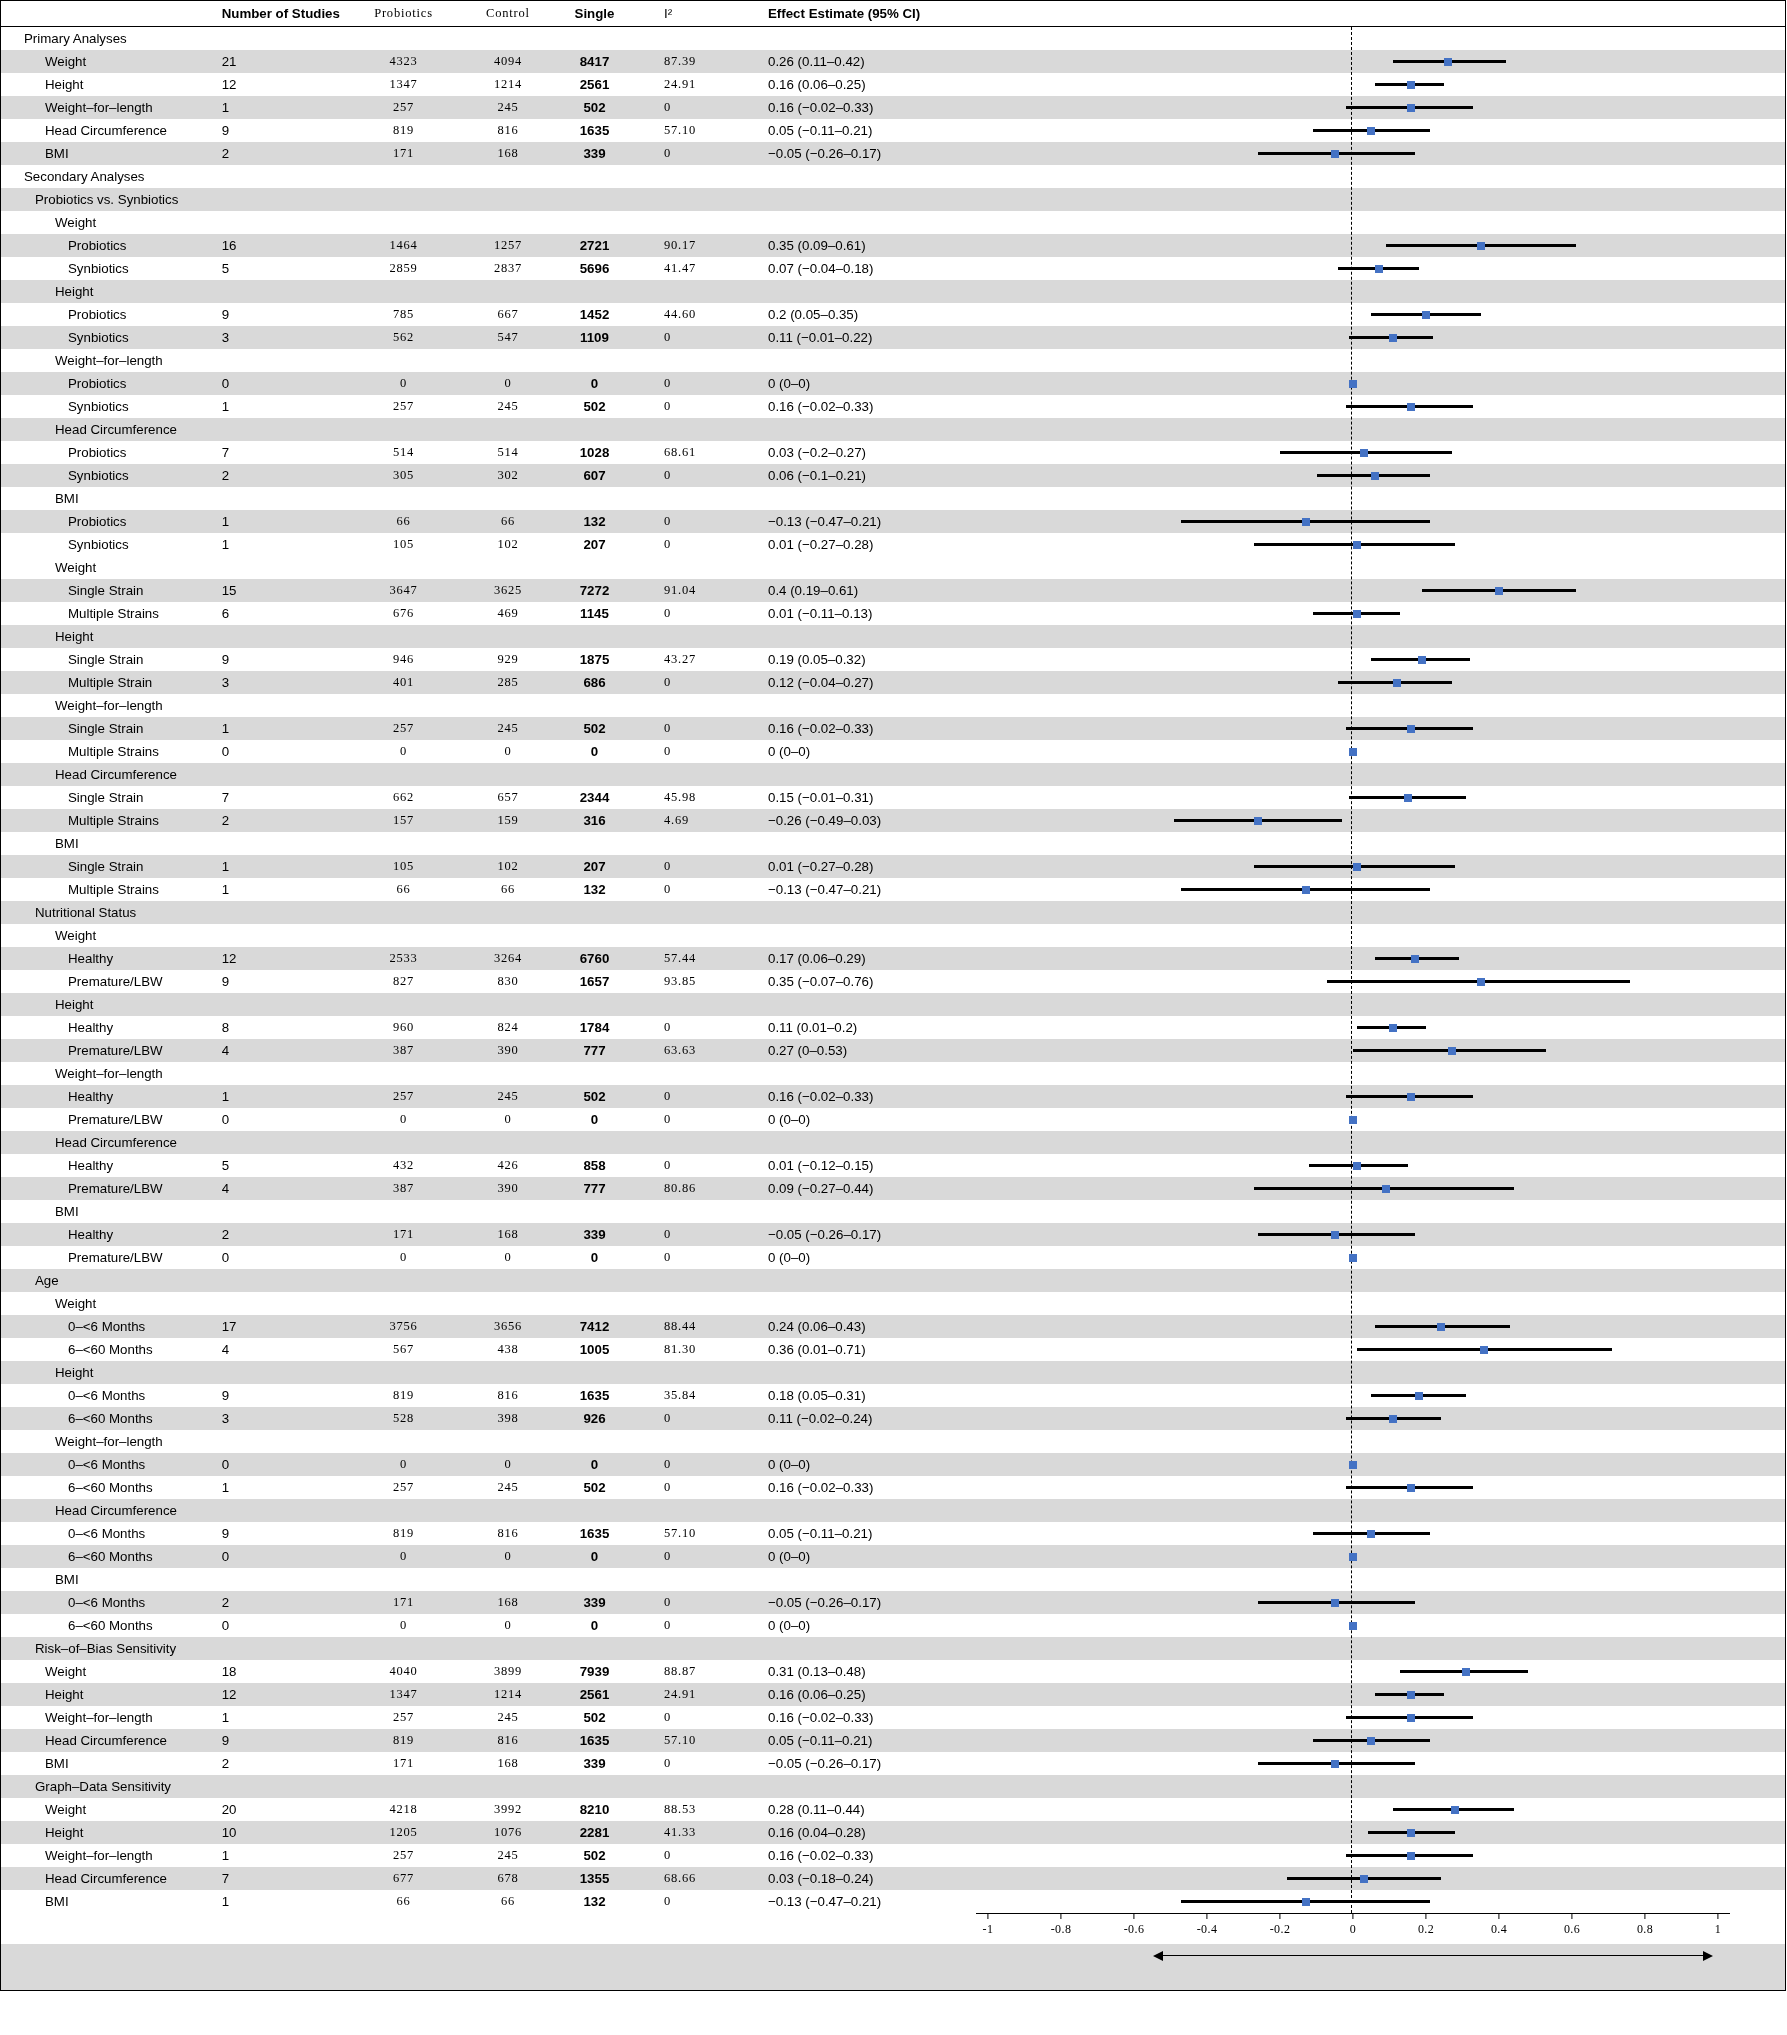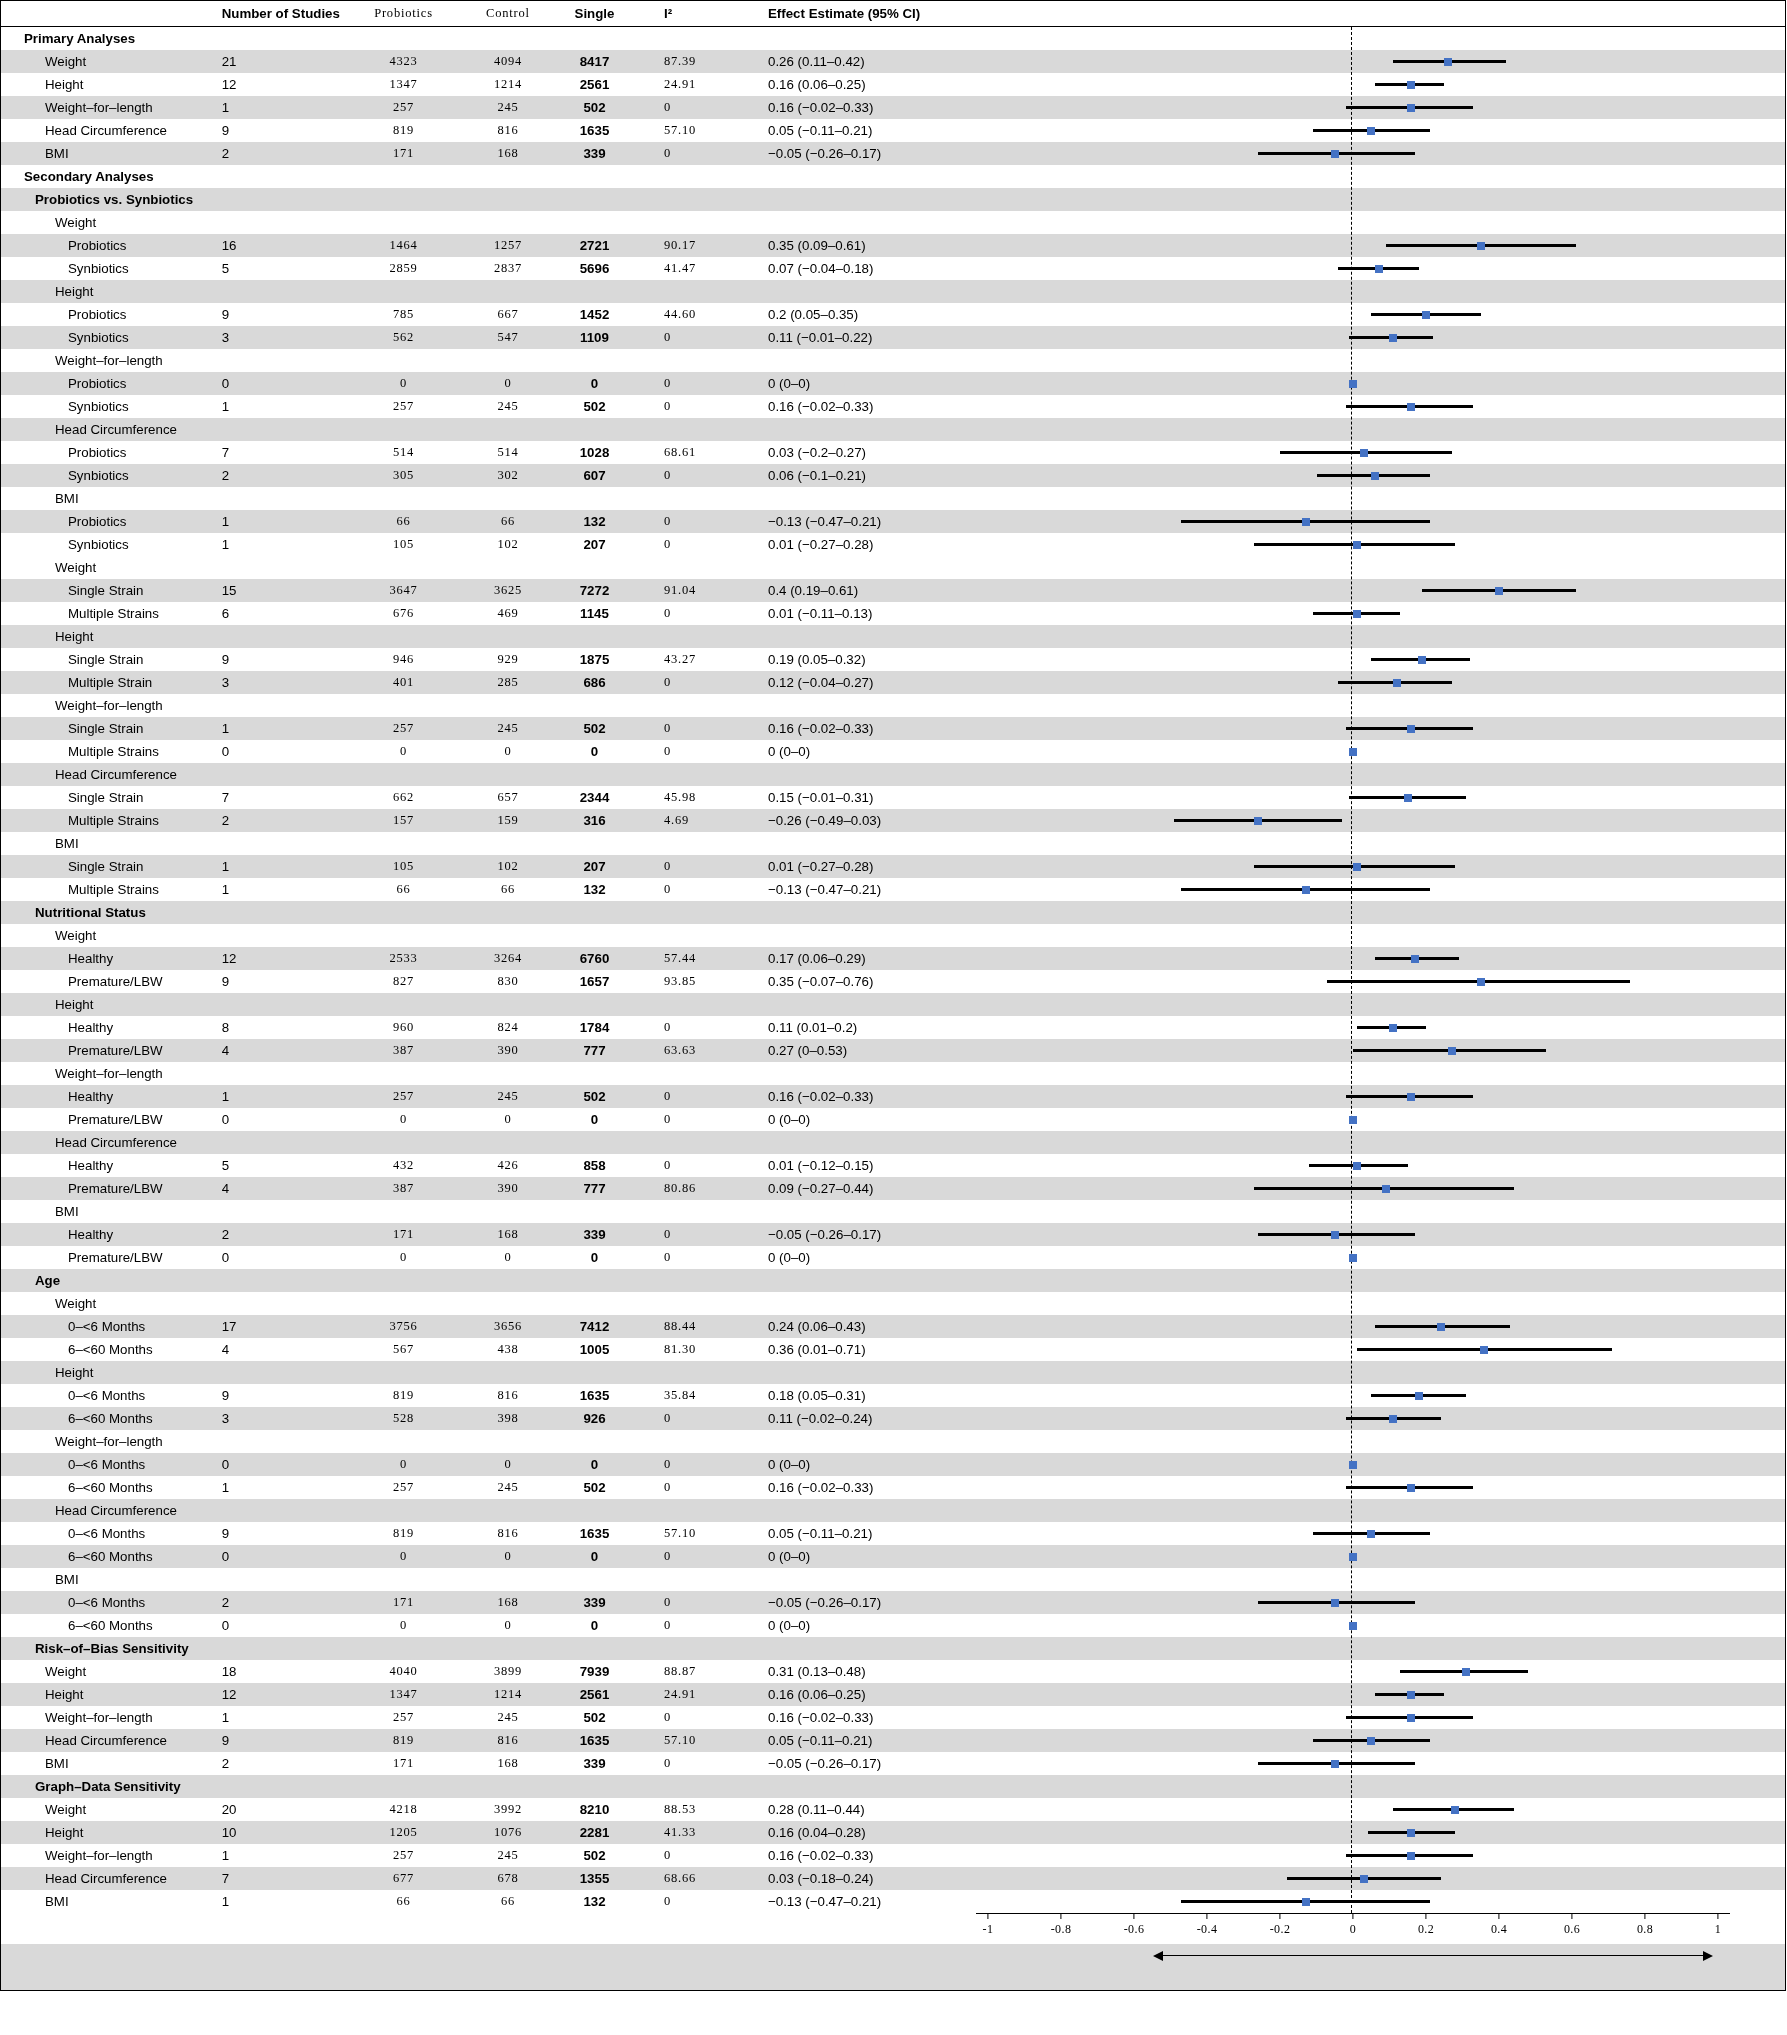--- a/index.html
+++ b/index.html
@@ -10,21 +10,21 @@
   .header-row{height:25px;font-weight:bold;border-bottom:0.8px solid #000;background:#fff;}
   .c-label{width:214px;flex:none;box-sizing:border-box;white-space:nowrap;}
   .c-studies{width:131px;flex:none;box-sizing:border-box;padding-left:6.7px;}
   .c-prob{width:115px;flex:none;box-sizing:border-box;text-align:center;}
   .c-ctrl{width:94px;flex:none;box-sizing:border-box;text-align:center;}
   .c-total{width:79px;flex:none;box-sizing:border-box;text-align:center;font-weight:bold;}
   .c-i2{width:100px;flex:none;box-sizing:border-box;padding-left:30px;}
   .c-effect{width:233px;flex:none;box-sizing:border-box;padding-left:34px;white-space:nowrap;}
   .c-plot{flex:1;position:relative;height:100%;}
   .serif{font-family:"Liberation Serif",serif;letter-spacing:0.8px;font-size:12.5px;font-weight:normal;}
-  .bold{font-weight:bold;}
+  .bold{font-weight:normal;}
   .rows{position:relative;}
   .zero-line{position:absolute;top:0;bottom:0;left:1350px;width:0;border-left:1.2px dashed #000;z-index:5;}
   .plot-scale{position:absolute;left:21px;right:67px;top:0;bottom:0;}
   .ci{position:absolute;top:50%;height:2.5px;margin-top:-1.2px;background:#000;z-index:6;}
   .marker{position:absolute;top:50%;width:8px;height:8px;background:#4472c4;transform:translate(-50%,-50%);z-index:7;}
   .axis-row{height:31px;position:relative;background:#fff;}
   .axis-line{position:absolute;left:-11.7px;right:-11.7px;top:0;border-top:1.2px solid #000;}
   .tick{position:absolute;top:0;width:1.2px;height:5.8px;background:#000;transform:translateX(-50%);}
   .tick-label{position:absolute;top:9.2px;transform:translateX(-50%);font-family:"Liberation Serif",serif;font-size:12px;letter-spacing:0.4px;}
   .arrow-row{height:23px;background:#d9d9d9;position:relative;}

